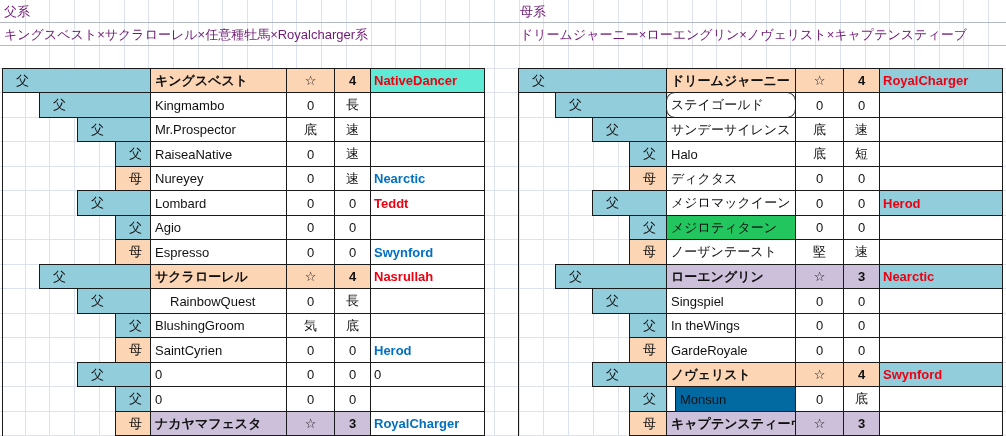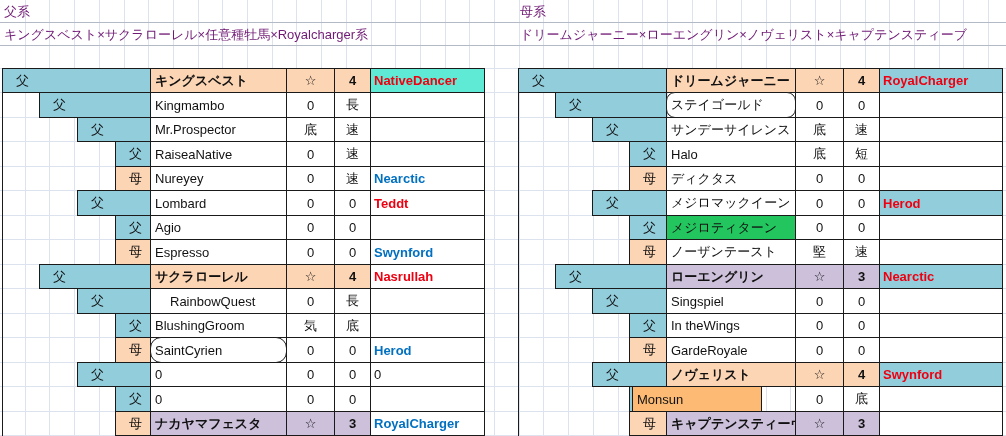--- a/index.html
+++ b/index.html
@@ -150,21 +150,21 @@
       <div class="cell name" style="left: 150px; width: 137px; top: 288px; height: 26px; background: rgb(255, 255, 255); padding-left: 19px;">RainbowQuest</div>
       <div class="cell val" style="left: 286px; width: 49px; top: 288px; height: 26px; background: rgb(255, 255, 255);">0</div>
       <div class="cell val" style="left: 334px; width: 37px; top: 288px; height: 26px; background: rgb(255, 255, 255);">長</div>
       <div class="cell lineage" style="left: 370px; width: 115px; top: 288px; height: 26px; background: rgb(255, 255, 255);"></div>
       <div class="cell label" style="left: 115px; width: 36px; top: 313px; height: 25px; background: rgb(146, 205, 220);">父</div>
       <div class="cell name" style="left: 150px; width: 137px; top: 313px; height: 25px; background: rgb(255, 255, 255);">BlushingGroom</div>
       <div class="cell val" style="left: 286px; width: 49px; top: 313px; height: 25px; background: rgb(255, 255, 255);">気</div>
       <div class="cell val" style="left: 334px; width: 37px; top: 313px; height: 25px; background: rgb(255, 255, 255);">底</div>
       <div class="cell lineage" style="left: 370px; width: 115px; top: 313px; height: 25px; background: rgb(255, 255, 255);"></div>
       <div class="cell label" style="left: 115px; width: 36px; top: 337px; height: 26px; background: rgb(252, 213, 180);">母</div>
-      <div class="cell name" style="left: 150px; width: 137px; top: 337px; height: 26px; background: rgb(255, 255, 255); border-radius: 11px;">SaintCyrien</div>
+      <div class="cell name" style="left: 150px; width: 137px; top: 337px; height: 26px; background: rgb(255, 255, 255);">SaintCyrien</div>
       <div class="cell val" style="left: 286px; width: 49px; top: 337px; height: 26px; background: rgb(255, 255, 255);">0</div>
       <div class="cell val" style="left: 334px; width: 37px; top: 337px; height: 26px; background: rgb(255, 255, 255);">0</div>
       <div class="cell lineage" style="left: 370px; width: 115px; top: 337px; height: 26px; background: rgb(255, 255, 255); color: rgb(0, 112, 192);">Herod</div>
       <div class="cell label" style="left: 77px; width: 74px; top: 362px; height: 25px; background: rgb(146, 205, 220);">父</div>
       <div class="cell name" style="left: 150px; width: 137px; top: 362px; height: 25px; background: rgb(255, 255, 255);">0</div>
       <div class="cell val" style="left: 286px; width: 49px; top: 362px; height: 25px; background: rgb(255, 255, 255);">0</div>
       <div class="cell val" style="left: 334px; width: 37px; top: 362px; height: 25px; background: rgb(255, 255, 255);">0</div>
       <div class="cell lineage" style="left: 370px; width: 115px; top: 362px; height: 25px; background: rgb(255, 255, 255); color: rgb(17, 17, 17); font-weight: normal;">0</div>
       <div class="cell label" style="left: 115px; width: 36px; top: 386px; height: 26px; background: rgb(146, 205, 220);">父</div>
       <div class="cell name" style="left: 150px; width: 137px; top: 386px; height: 26px; background: rgb(255, 255, 255);">0</div>
@@ -236,21 +236,21 @@
       <div class="cell name" style="left: 666px; width: 130px; top: 337px; height: 26px; background: rgb(255, 255, 255);">GardeRoyale</div>
       <div class="cell val" style="left: 795px; width: 49px; top: 337px; height: 26px; background: rgb(255, 255, 255);">0</div>
       <div class="cell val" style="left: 843px; width: 37px; top: 337px; height: 26px; background: rgb(255, 255, 255);">0</div>
       <div class="cell lineage" style="left: 879px; width: 124px; top: 337px; height: 26px; background: rgb(255, 255, 255);"></div>
       <div class="cell label" style="left: 592px; width: 75px; top: 362px; height: 25px; background: rgb(146, 205, 220);">父</div>
       <div class="cell name b" style="left: 666px; width: 130px; top: 362px; height: 25px; background: rgb(252, 213, 180);">ノヴェリスト</div>
       <div class="cell val" style="left: 795px; width: 49px; top: 362px; height: 25px; background: rgb(252, 213, 180);">☆</div>
       <div class="cell val b" style="left: 843px; width: 37px; top: 362px; height: 25px; background: rgb(252, 213, 180);">4</div>
       <div class="cell lineage" style="left: 879px; width: 124px; top: 362px; height: 25px; background: rgb(146, 205, 220); color: rgb(238, 0, 17);">Swynford</div>
       <div class="cell label" style="left: 629px; width: 38px; top: 386px; height: 26px; background: rgb(146, 205, 220);">父</div>
-      <div class="cell name" style="left: 632px; width: 130px; top: 386px; height: 26px; background: #fdba74; text-align: center;">Monsun</div>
+      <div class="cell name" style="left: 675px; width: 130px; top: 386px; height: 26px; background: #0369a1; text-align: center;">Monsun</div>
       <div class="cell val" style="left: 795px; width: 49px; top: 386px; height: 26px; background: rgb(255, 255, 255);">0</div>
       <div class="cell val" style="left: 843px; width: 37px; top: 386px; height: 26px; background: rgb(255, 255, 255);">底</div>
       <div class="cell lineage" style="left: 879px; width: 124px; top: 386px; height: 26px; background: rgb(255, 255, 255);"></div>
       <div class="cell label" style="left: 629px; width: 38px; top: 411px; height: 25px; background: rgb(252, 213, 180);">母</div>
       <div class="cell name b" style="left: 666px; width: 130px; top: 411px; height: 25px; background: rgb(204, 192, 218);">キャプテンスティーヴ</div>
       <div class="cell val" style="left: 795px; width: 49px; top: 411px; height: 25px; background: rgb(204, 192, 218);">☆</div>
       <div class="cell val b" style="left: 843px; width: 37px; top: 411px; height: 25px; background: rgb(204, 192, 218);">3</div>
       <div class="cell lineage" style="left: 879px; width: 124px; top: 411px; height: 25px; background: rgb(255, 255, 255);"></div>
       <div class="edge" style="left: 518px; top: 68px; height: 368px;"></div>
     </div>

